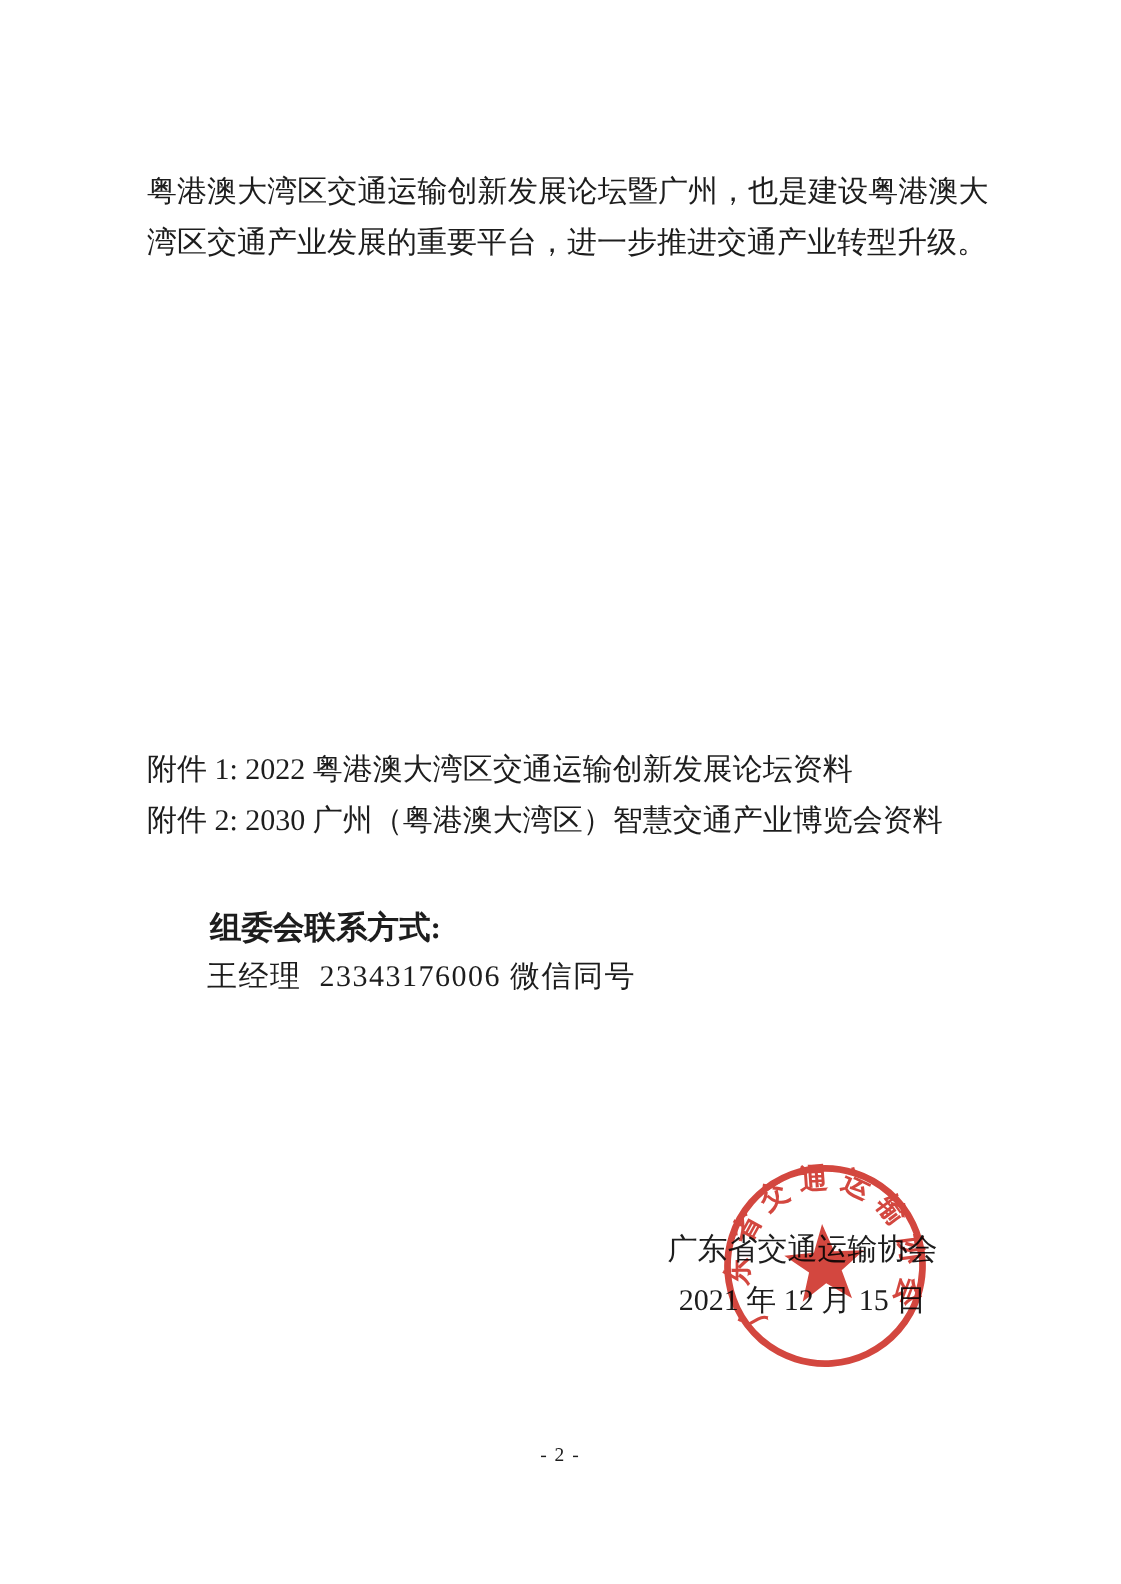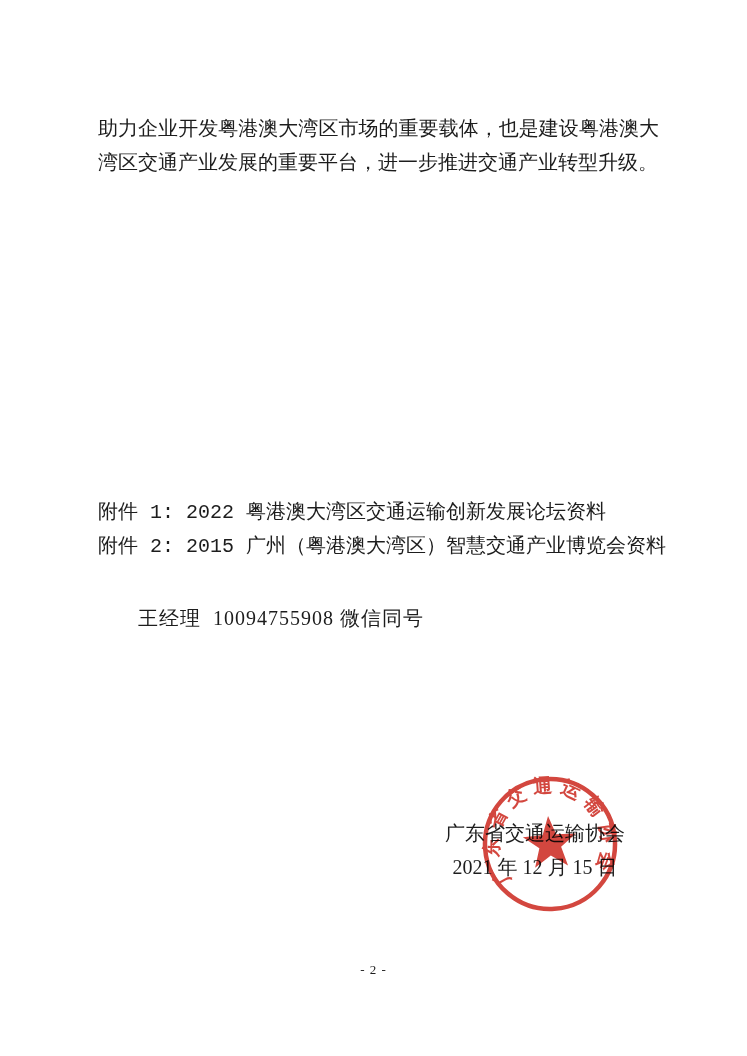--- a/index.html
+++ b/index.html
@@ -28,21 +28,21 @@
     position:absolute;
     left:98px;top:426px;width:561px;
     font-size:20px;line-height:34.4px;
     text-indent:2em;
   }
   .attachments{
     position:absolute;
     left:98px;top:496px;width:600px;
     font-size:20px;line-height:34.4px;
   }
-  .attachments div{white-space:pre;font-family:Liberation Mono, monospace;}
+  .attachments div{white-space:pre;}
   .contact{
     position:absolute;
     left:98px;top:602px;width:561px;
     font-size:20px;line-height:33px;
   }
   .contact-heading{
     font-weight:bold;
     font-size:21px;
     text-indent:2em;
     white-space:pre;
@@ -89,31 +89,32 @@
     font-size:13px;
     letter-spacing:1px;
   }
 </style>
 </head>
 <body>
 
 <div class="page">
 
   <div class="body-text">
-    <p>助力企业开发粤港澳大湾区市场的重要载体，也是建设粤港澳大湾区交通产业发展的重要平台，进一步推进交通产业转型升级。</p>
+    <p>粤港澳大湾区交通运输创新发展论坛暨广州，也是建设粤港澳大湾区交通产业发展的重要平台，进一步推进交通产业转型升级。</p>
   </div>
 
 
   <div class="attachments">
     <div>附件 1: 2022 粤港澳大湾区交通运输创新发展论坛资料</div>
-    <div>附件 2: 2015 广州（粤港澳大湾区）智慧交通产业博览会资料</div>
+    <div>附件 2: 2030 广州（粤港澳大湾区）智慧交通产业博览会资料</div>
   </div>
 
   <div class="contact">
-    <div class="contact-line">王经理  10094755908 微信同号</div>
+    <div class="contact-heading">组委会联系方式:</div>
+    <div class="contact-line">王经理  23343176006 微信同号</div>
   </div>
 
   <div class="signature">
     <div>广东省交通运输协会</div>
     <div>2021 年 12 月 15 日</div>
   </div>
 
   <svg class="seal" viewBox="0 0 140 140" aria-hidden="true">
     <defs>
       <path id="sealArc" d="M 33.2 106.8 A 52 52 0 1 1 106.8 106.8" fill="none"></path>

